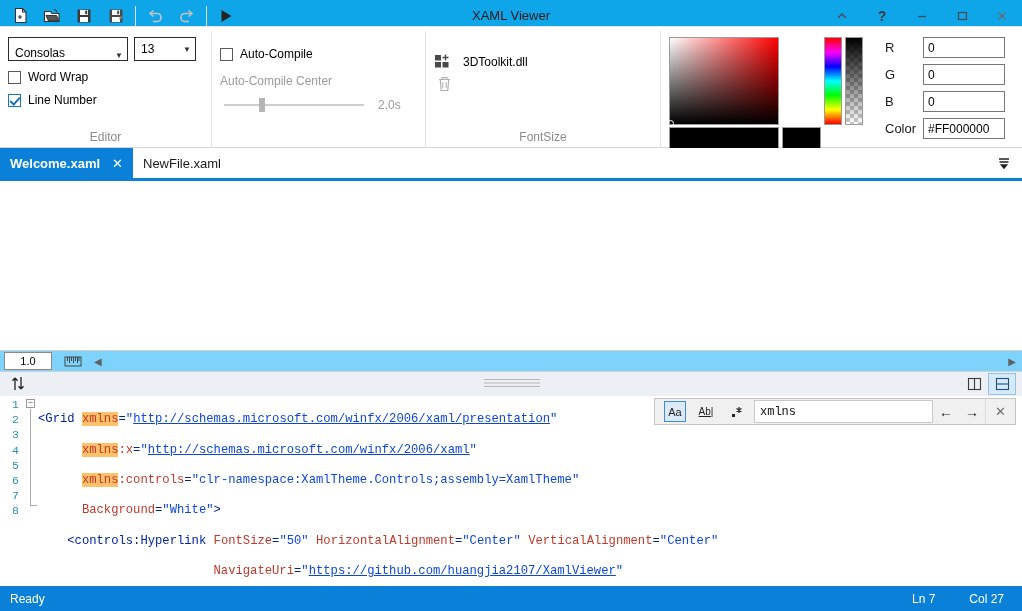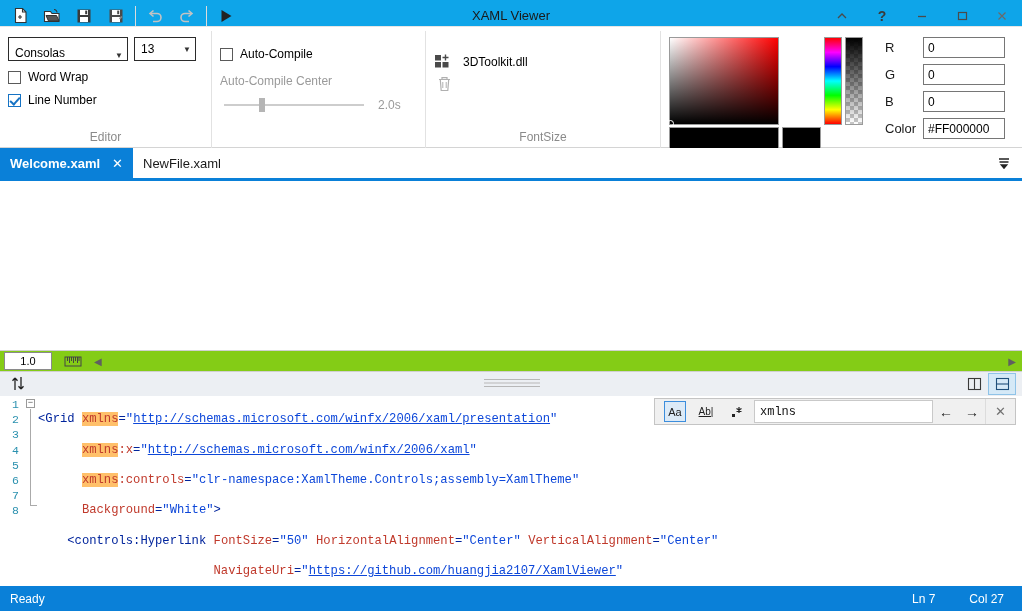--- a/index.html
+++ b/index.html
@@ -146,21 +146,21 @@
     width: 100%; height: 100%; display: flex; align-items: center; justify-content: center;
   }
   .hyperlink {
     font-size: 50px; color: #1565C0; text-decoration: underline; cursor: pointer;
     font-family: "Liberation Sans", sans-serif;
   }
 
   
   .zoombar {
     position: absolute; left: 0; top: 350px; width: 1022px; height: 22px;
-    background: #84cc16; border-top: 1px solid #d0d0d0; border-bottom: 1px solid #d0d0d0;
+    background: #7dd3fc; border-top: 1px solid #d0d0d0; border-bottom: 1px solid #d0d0d0;
     display: flex; align-items: center;
   }
   .zoom-input {
     width: 48px; height: 18px; margin-left: 4px; border: 1px solid #8a8a8a; background: #fff;
     text-align: center; font-size: 11px; font-family: "Liberation Sans", sans-serif;
   }
   .ruler-icon { margin-left: 12px; cursor: pointer; }
   .arrow-left { margin-left: 12px; color: #606060; font-size: 10px; cursor: pointer; }
   .arrow-right { position: absolute; right: 6px; color: #606060; font-size: 10px; cursor: pointer; }
 

